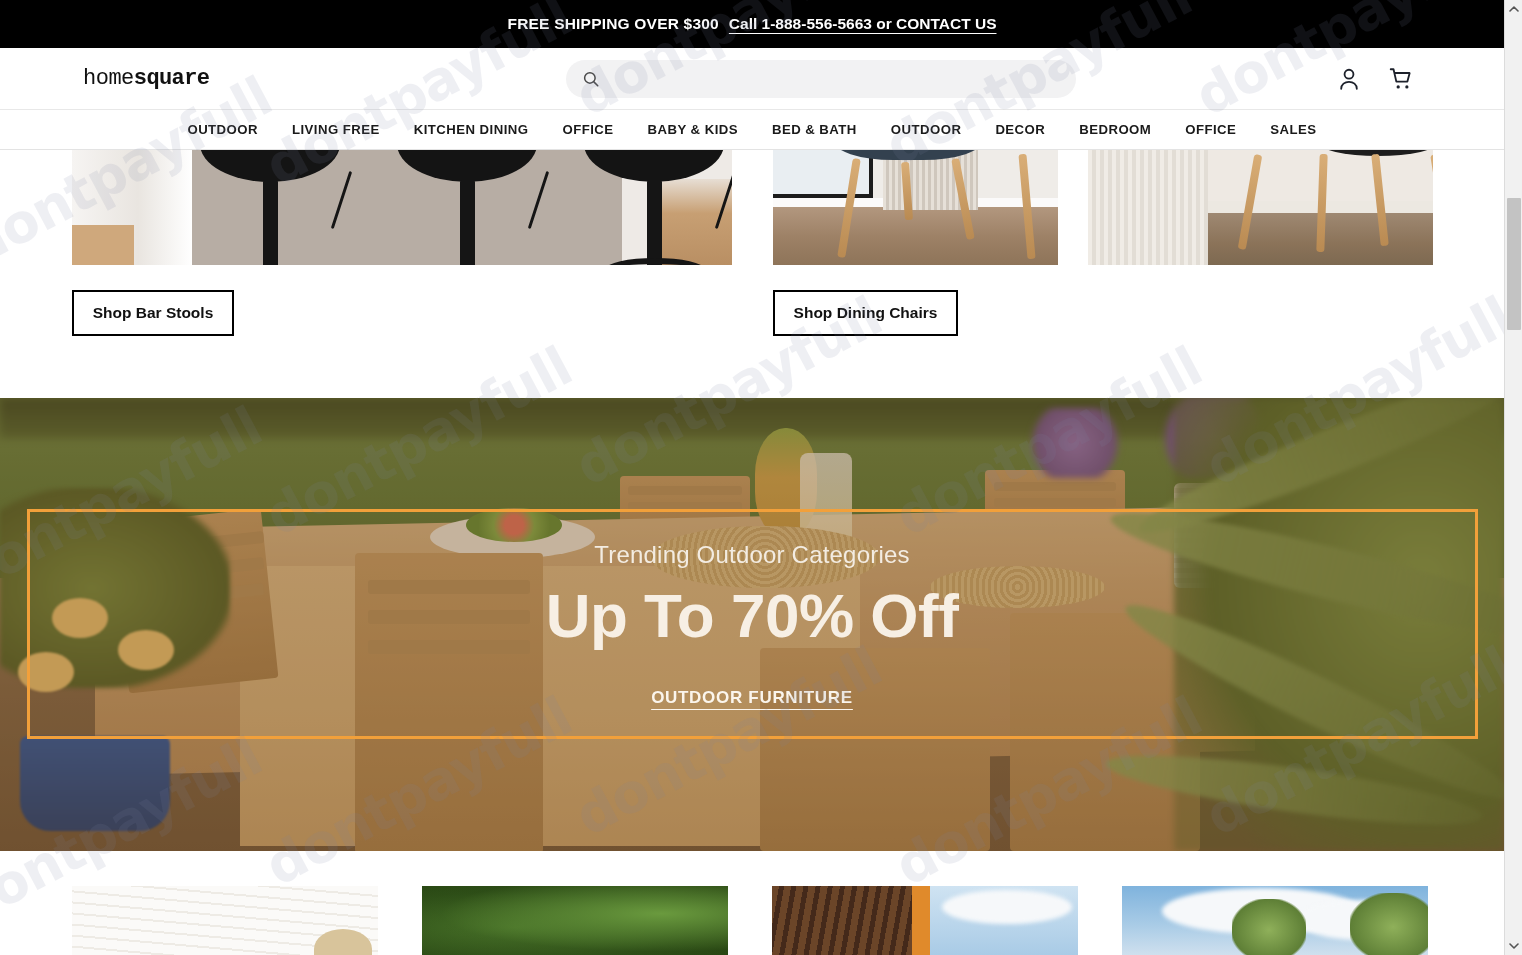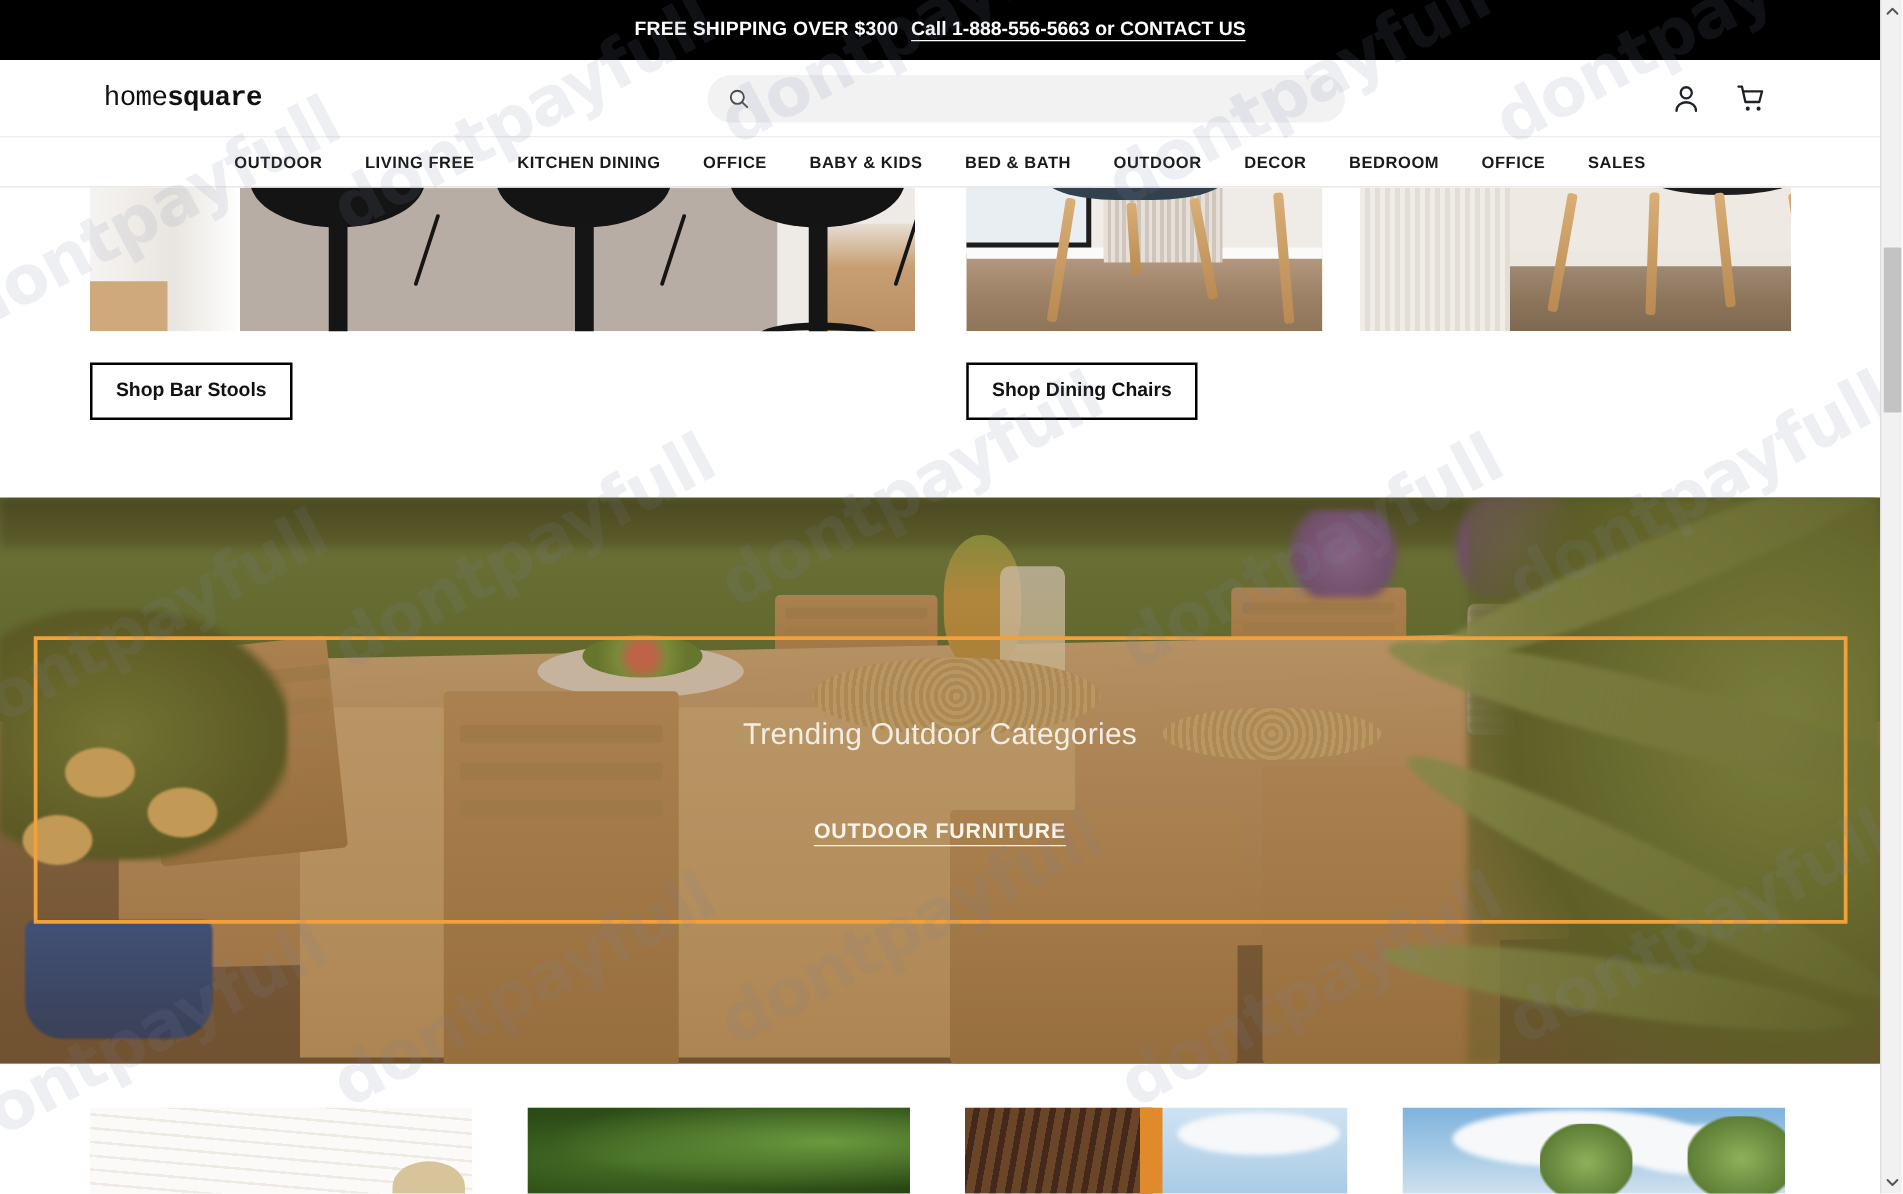--- a/index.html
+++ b/index.html
@@ -387,20 +387,21 @@
       <div class="frond" style="right:-40px;top:30px;width:420px;height:46px;transform:rotate(-22deg);"></div>
       <div class="frond" style="right:-60px;top:150px;width:460px;height:52px;transform:rotate(14deg);"></div>
       <div class="frond" style="right:-30px;top:280px;width:430px;height:48px;transform:rotate(26deg);"></div>
       <div class="frond" style="right:20px;top:370px;width:380px;height:44px;transform:rotate(8deg);"></div>
     </div>
 
     <div class="hero-tint"></div>
 
     <div class="hero-content">
       <div class="hero-kicker">Trending Outdoor Categories</div>
+      <div class="hero-title">Up To 70% Off</div>
       <a class="hero-cta" href="#">OUTDOOR FURNITURE</a>
     </div>
   </div>
 
   <div class="highlight"></div>
 
   <div class="cards">
     <div class="card c1">
       <div class="shed"></div>
         <div class="shed-obj"></div>

